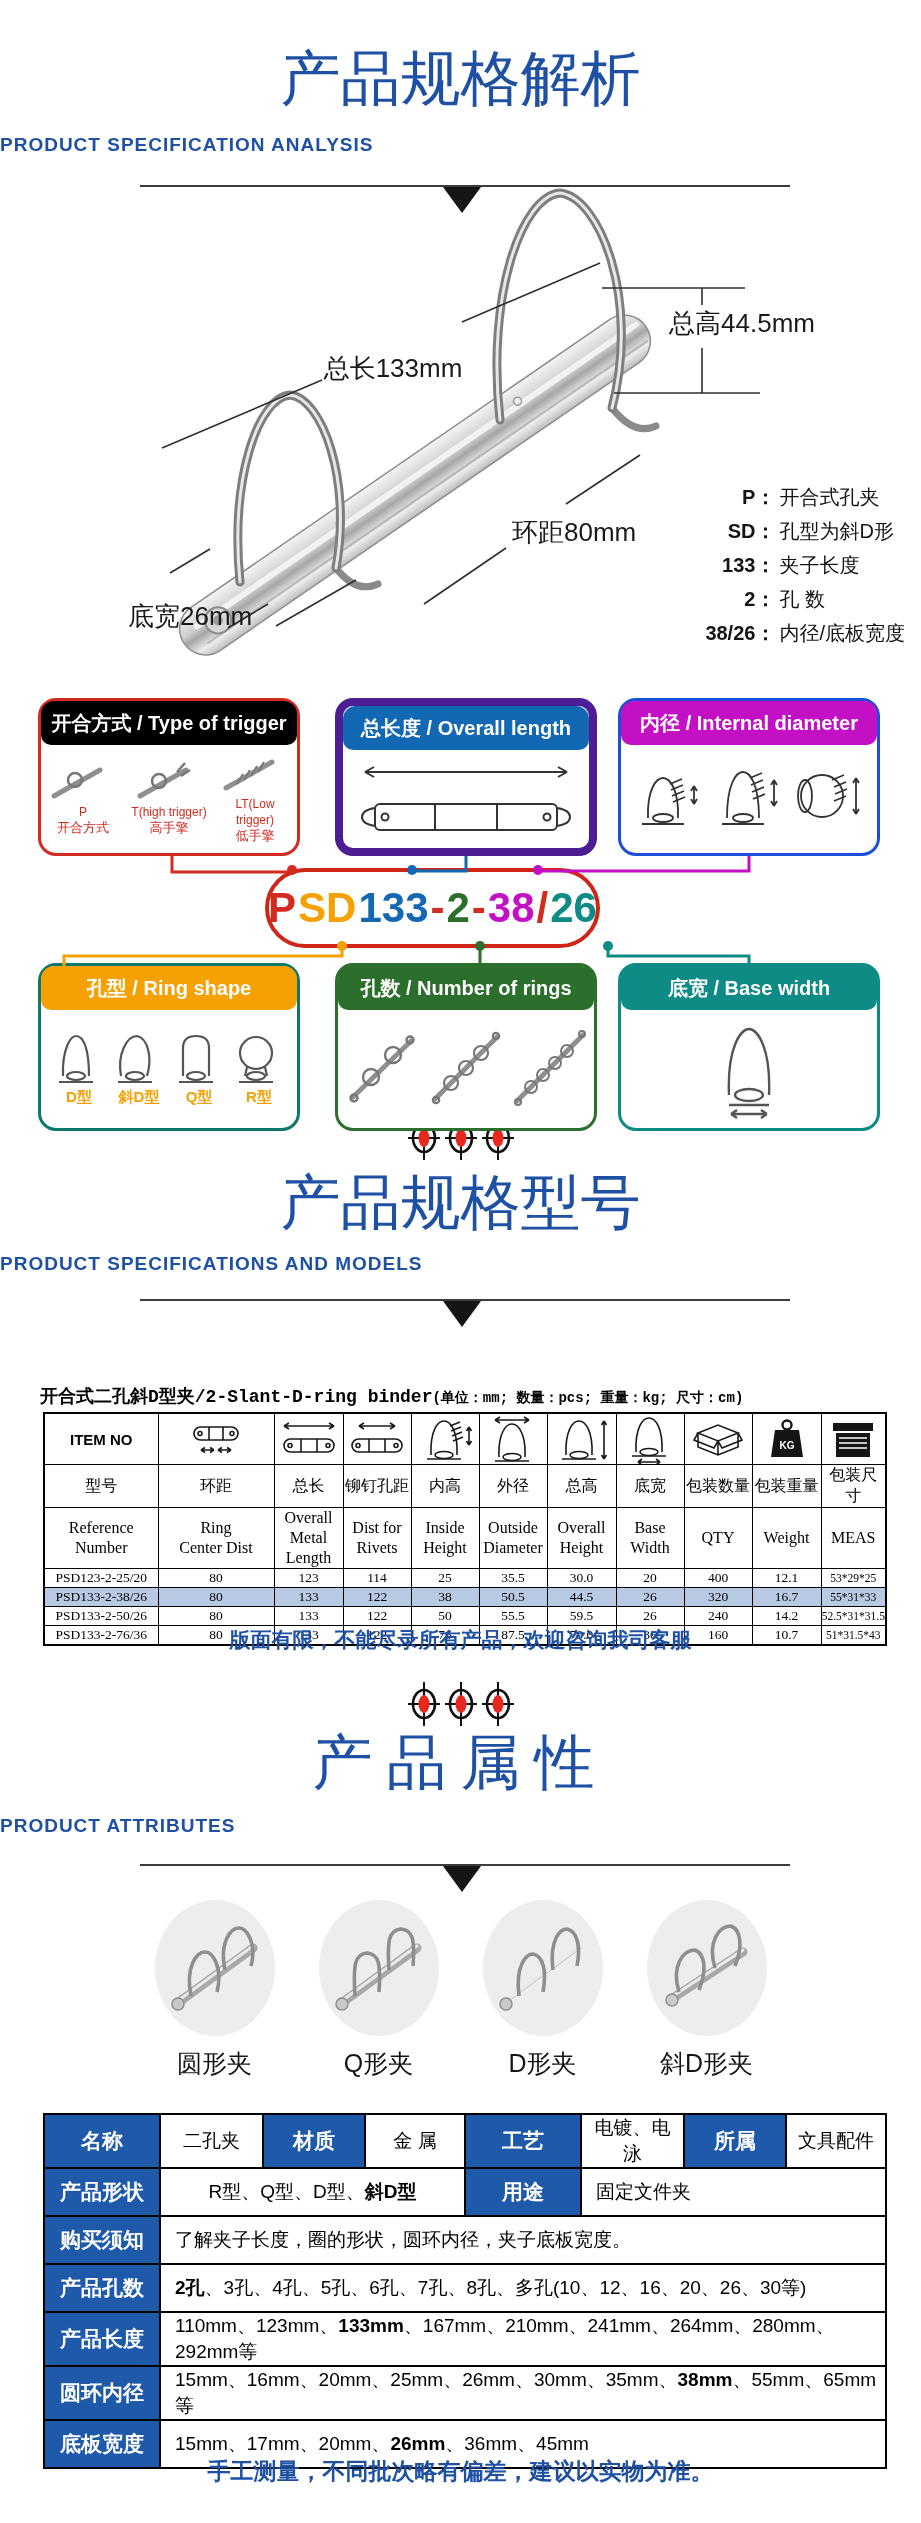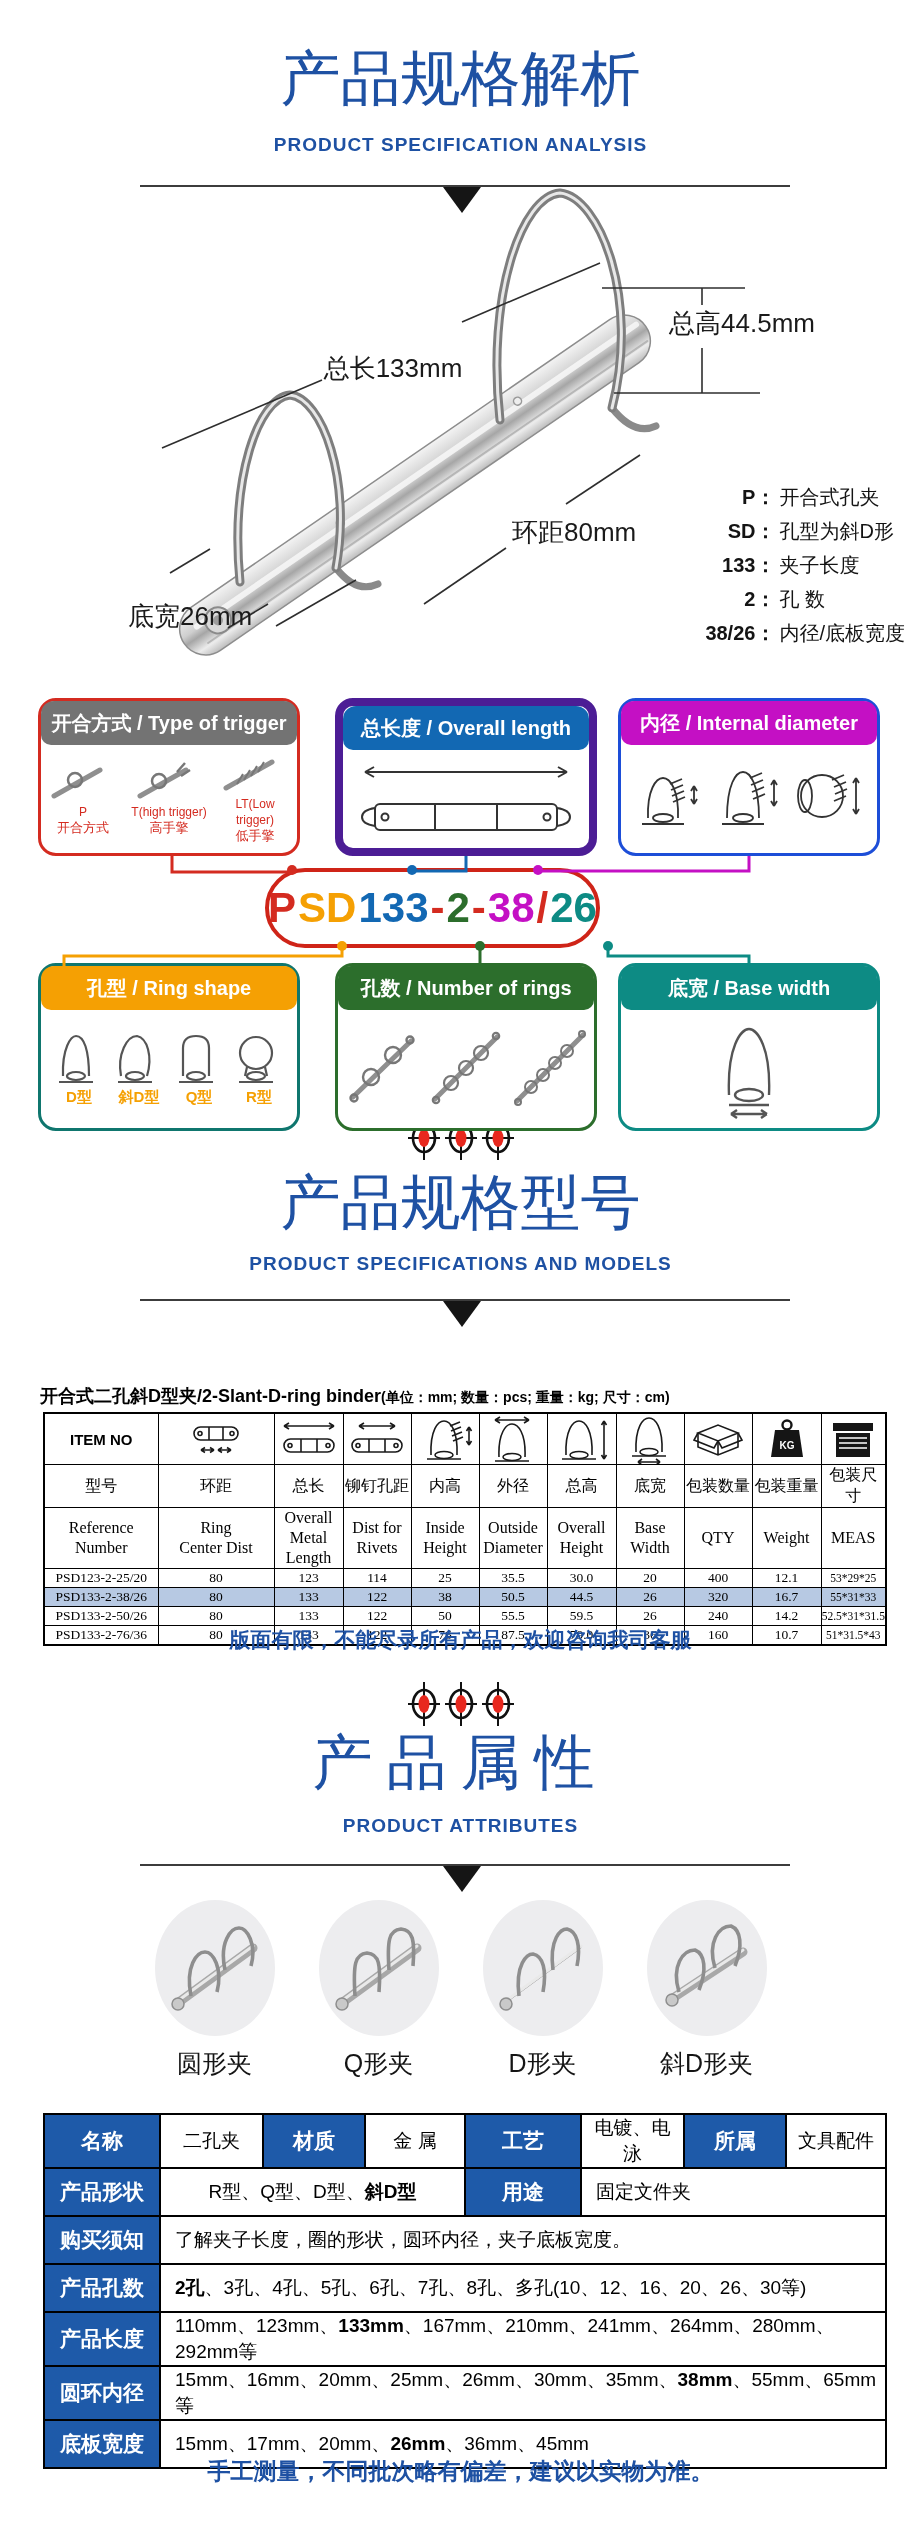--- a/index.html
+++ b/index.html
@@ -2,62 +2,62 @@
 <html><head>
 <meta charset="utf-8">
 <style>
   html,body{margin:0;padding:0;background:#fff;}
   .page{position:relative;width:921px;height:2523px;background:#fff;overflow:hidden;
         font-family:"Liberation Sans",sans-serif;color:#111;}
   svg{display:block}
   
   .h-cn{position:absolute;left:0;width:100%;text-align:center;font-weight:normal;
         color:#1e51a3;font-size:60px;line-height:1.1;}
-  .h-en{position:absolute;left:0;width:100%;text-align:center;color:#1e51a3;
+  .h-en{position:absolute;left:0;width:100%;text-align:left;color:#1e51a3;
         font-size:19px;font-weight:bold;letter-spacing:1px;}
   
   .divider{position:absolute;left:0;width:100%;}
   .d-line{position:absolute;left:140px;width:650px;height:2px;background:#3c3c3c;}
   .d-tri{position:absolute;left:443px;top:2px;width:0;height:0;
          border-left:19px solid transparent;border-right:19px solid transparent;
          border-top:26px solid #151515;}
   
   .legend{position:absolute;top:486px;right:16px;display:grid;
           grid-template-columns:auto auto;column-gap:4px;row-gap:12px;
           font-size:20px;line-height:22px;color:#141414;}
   .legend .k{font-weight:bold;text-align:right;}
   .legend .v{text-align:left;}
   .dim{font-size:26px;fill:#1a1a1a;font-family:"Liberation Sans",sans-serif;}
   
   .explainer{position:absolute;top:690px;left:0;width:921px;height:460px;}
   .ebox{position:absolute;background:#fff;border-radius:18px;box-sizing:border-box;z-index:2;}
   .ebox .ehead{height:44px;border-radius:13px 13px 10px 10px;color:#fff;font-weight:bold;
                font-size:20px;display:flex;align-items:center;justify-content:center;}
   .ebody{display:flex;align-items:center;justify-content:center;gap:10px;}
-  .b-red{border:3px solid #d42b20}   .b-red .ehead{background:#737373}
+  .b-red{border:3px solid #d42b20}   .b-red .ehead{background:#000000}
   .b-blue{border:8px solid #4c1d95}  .b-blue .ehead{background:#1268b3}
   .b-mag{border:3px solid #1d4ed8}   .b-mag .ehead{background:#c410c4}
   .b-org{border:3px solid #0f766e}   .b-org .ehead{background:#f5a003}
   .b-grn{border:3px solid #2c6e2c}   .b-grn .ehead{background:#2c6e2c}
   .b-teal{border:3px solid #0d8b84}  .b-teal .ehead{background:#0d8b84}
   .trig-item{width:76px;text-align:center;color:#d42b20;font-size:12px;line-height:16px;}
   .trig-item .tsub{font-size:13px;}
   .shape-item{width:56px;text-align:center;color:#f5a003;font-weight:bold;font-size:15px;}
   .pill{position:absolute;left:265px;top:178px;width:335px;height:80px;box-sizing:border-box;
         border:4px solid #cf2418;border-radius:40px;background:#fff;z-index:2;
         display:flex;align-items:center;justify-content:center;
         font-size:42px;font-weight:bold;letter-spacing:0px;}
   .pill span{padding:0 1px;}
   .k0,.k3,.k5,.k7{color:#d42b20}.k1{color:#f5a003}.k2{color:#1268b3}
   .k4{color:#2c6e2c}.k6{color:#c410c4}.k8{color:#0d8b84}
   .connect{position:absolute;left:0;top:0;z-index:3;pointer-events:none;}
   
   .targets{position:absolute;left:0;width:100%;display:flex;justify-content:center;gap:5px;}
   
-  .spec-caption{position:absolute;left:40px;top:1384px;font-family:Liberation Sans, sans-serif;
+  .spec-caption{position:absolute;left:40px;top:1384px;font-family:Liberation Mono, monospace;
                 color:#000;font-size:18px;font-weight:bold;}
   .spec-caption .cnote{font-size:14px;font-weight:bold;}
   table.spec{position:absolute;left:43px;top:1412px;width:842px;border-collapse:collapse;
              font-family:"Liberation Serif",serif;color:#000;table-layout:fixed;}
   table.spec td,table.spec th{border:1px solid #000;text-align:center;vertical-align:middle;
              padding:0;overflow:hidden;}
   table.spec{border:2px solid #000;}
   tr.ti{height:50px;} tr.tcn{height:22px;font-size:16px;} tr.ten{height:40px;font-size:16px;margin-top:30px;}
   tr.tdata{height:19px;font-size:13.5px;}
   tr.hl{background:#b7c9e3;}

